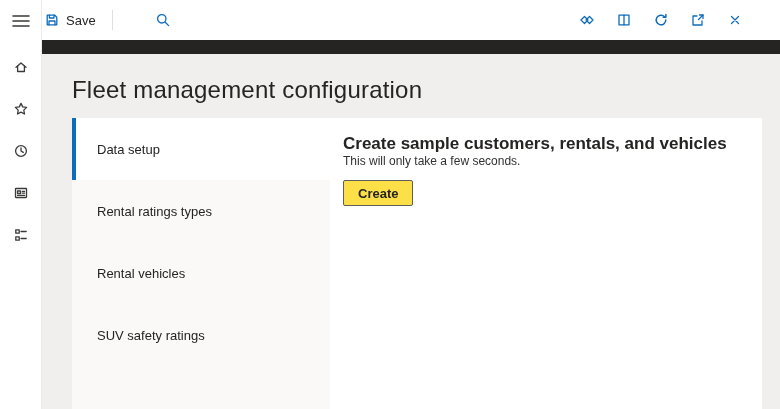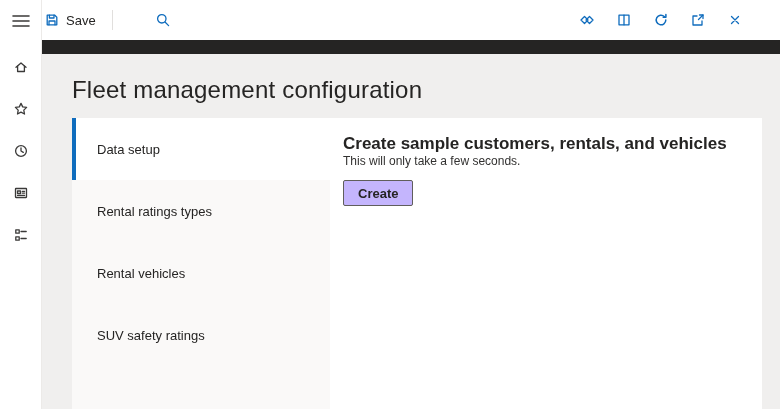--- a/index.html
+++ b/index.html
@@ -41,21 +41,21 @@
 
   .tabs { width:258px; background:#faf9f8; flex-shrink:0; }
   .tab { height:62px; display:flex; align-items:center; padding-left:21px; font-size:13px;
          color:#252423; cursor:pointer; border-left:4px solid transparent; background:#faf9f8; }
   .tab.selected { background:#fff; border-left-color:#0f6cbd; }
 
   .pane { flex:1; padding:16px 32px 0 13px; background:#fff; }
   .pane-heading { font-size:17px; font-weight:700; color:#252423; }
   .pane-desc { font-size:12px; color:#323130; }
   .create-btn { margin-top:12px; height:26px; padding:0 14px; font-size:13px; font-weight:600;
-                color:#252423; background:#c4b5fd; border:1px solid #605e5c; border-radius:2px;
+                color:#252423; background:#fde047; border:1px solid #605e5c; border-radius:2px;
                 cursor:pointer; font-family:"Liberation Sans","DejaVu Sans",sans-serif; }
   svg { fill:none; stroke:currentColor; stroke-width:1.3; stroke-linecap:round; stroke-linejoin:round; }
 </style>
 </head>
 <body>
 
 <div class="app">
 
   <nav class="sidebar">
     <button class="nav-btn hamburger">

